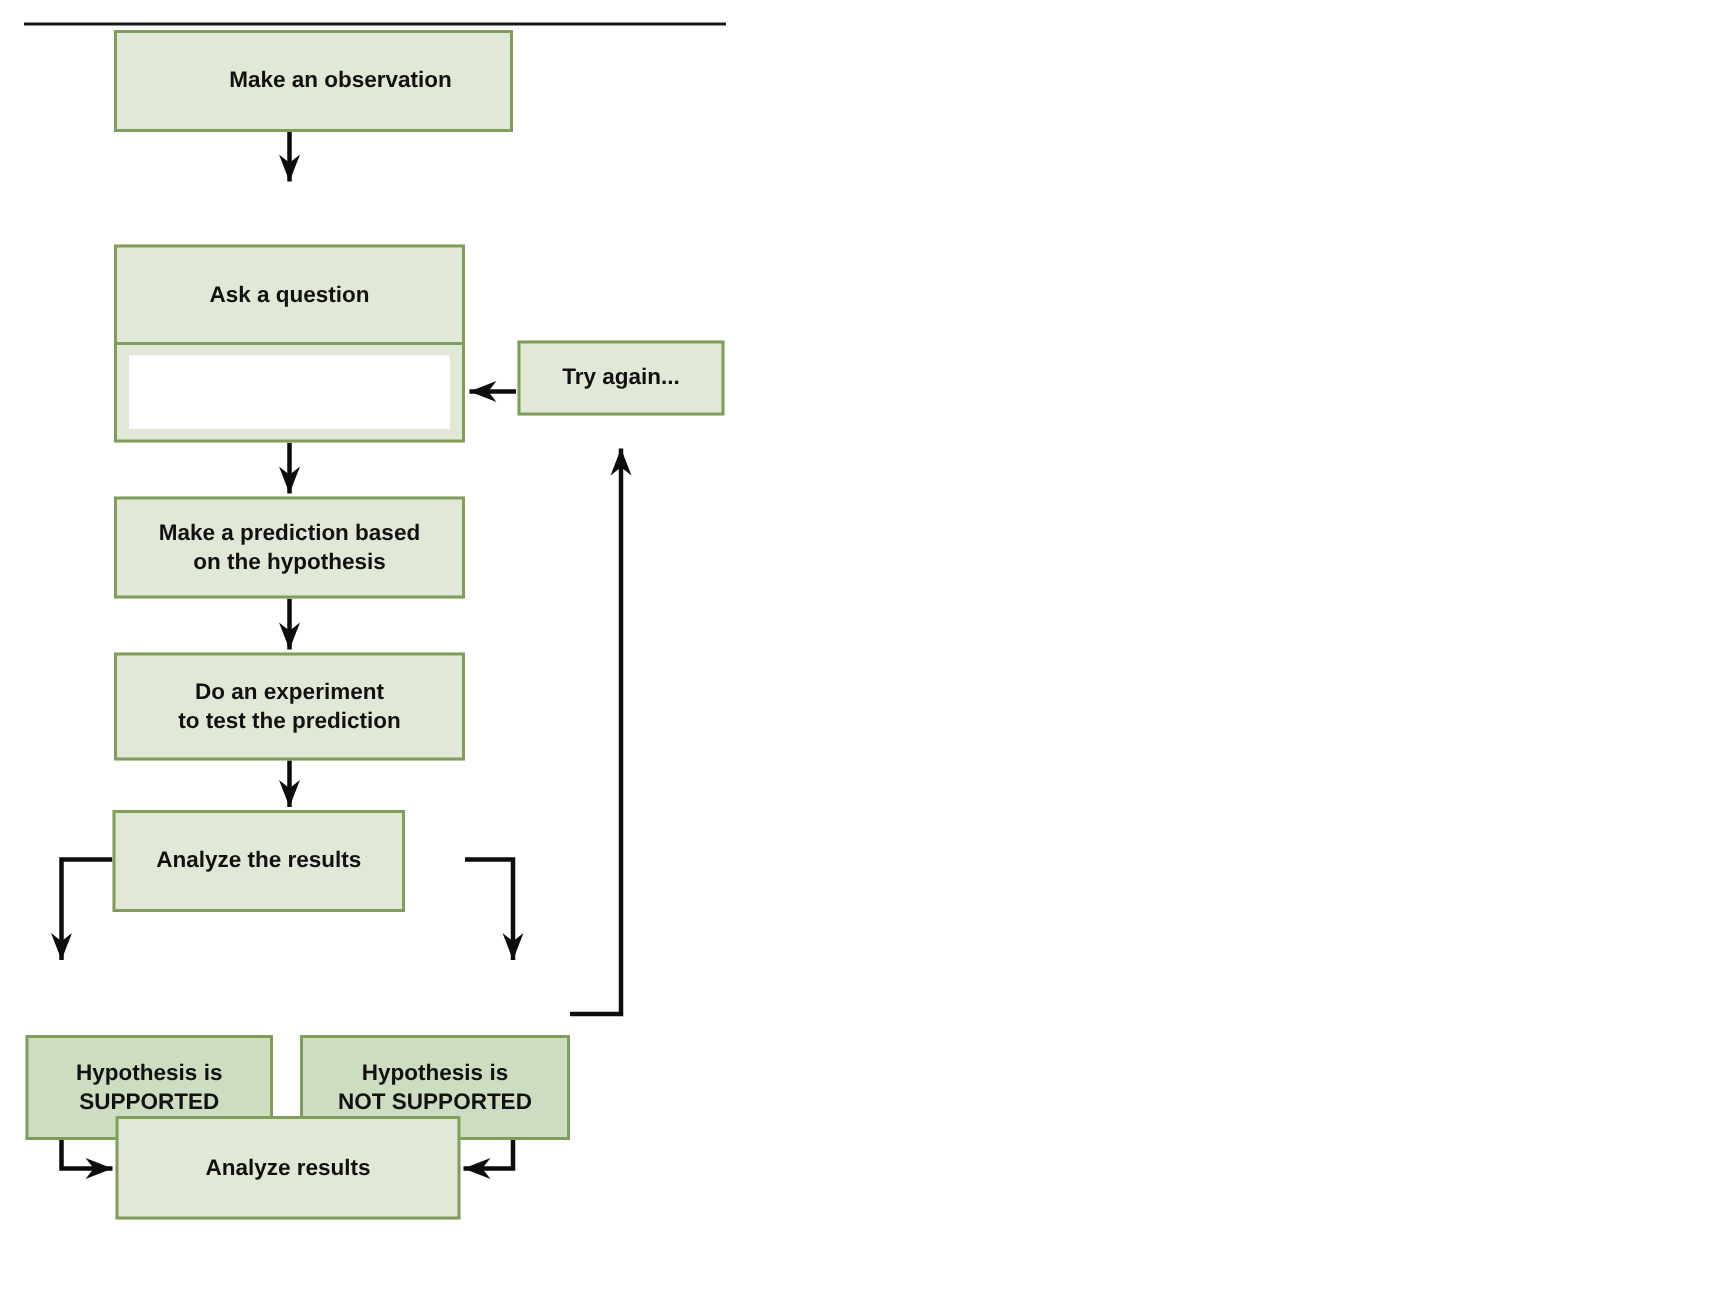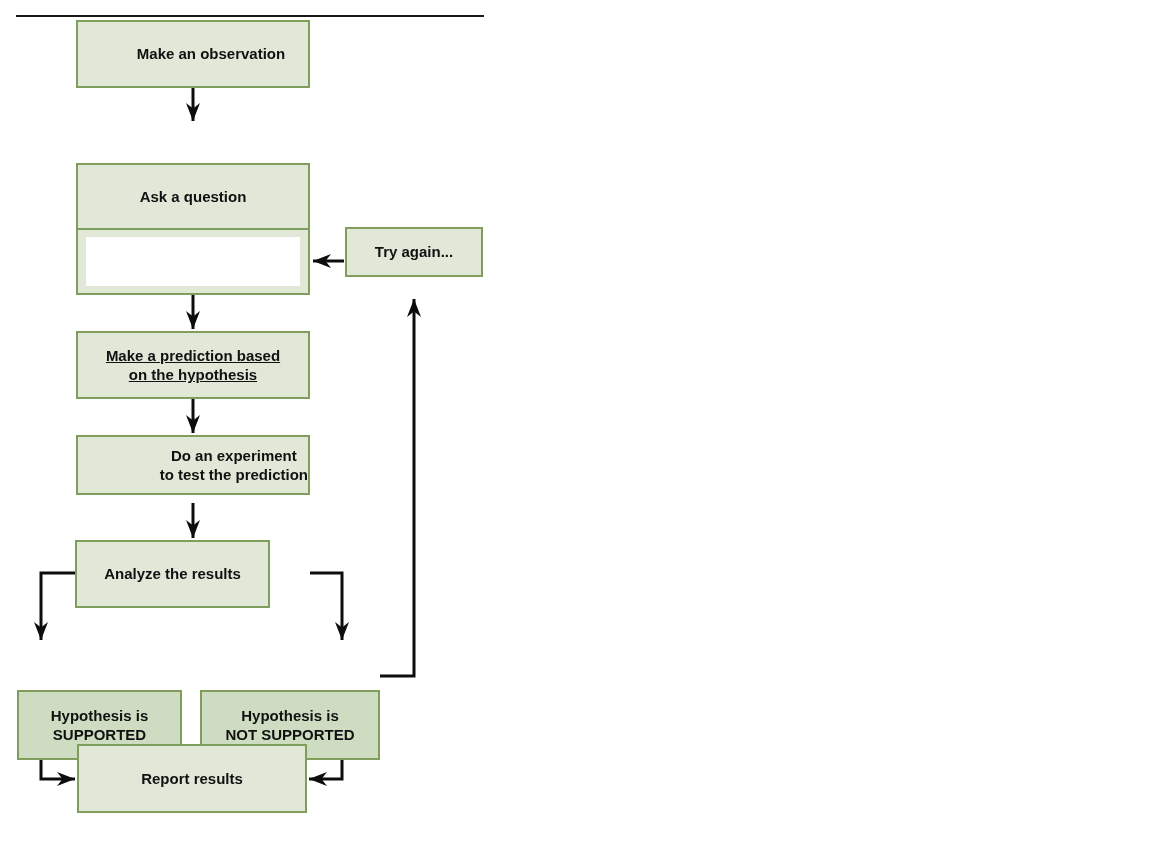--- a/index.html
+++ b/index.html
@@ -47,26 +47,26 @@
     z-index: 2;
   }
   .node.outcome { background: var(--outcome-fill); margin-top: 48px; }
   .node .label { white-space: pre-line; }
   .blank-slot {
     position: absolute;
     left: 8px; right: 8px; top: 7px; bottom: 7px;
     background: var(--blank-fill);
   }
   
-  #n-observation  { left: 76px;  top: 20px;  width: 234px; height: 68px; padding-left: 36px; }
+  #n-observation  { left: 76px;  top: 20px;  width: 266px; height: 68px; padding-left: 36px; }
   #n-question     { left: 76px;  top: 123px; width: 234px; height: 67px; margin-top: 40px; }
   #n-blank        { left: 76px;  top: 228px; width: 234px; height: 67px; }
   #n-tryagain     { left: 345px; top: 227px; width: 138px; height: 50px; align-items: center; }
-  #n-prediction   { left: 76px;  top: 331px; width: 234px; height: 68px; text-decoration: underline; }
-  #n-experiment   { left: 76px;  top: 435px; width: 234px; height: 60px; justify-content: flex-end; }
+  #n-prediction   { left: 76px;  top: 331px; width: 234px; height: 68px; }
+  #n-experiment   { left: 76px;  top: 435px; width: 234px; height: 72px; }
   #n-analyze      { left: 75px;  top: 540px; width: 195px; height: 68px; }
   #n-supported    { left: 17px;  top: 642px; width: 165px; height: 70px; }
   #n-notsupported { left: 200px; top: 642px; width: 180px; height: 70px; }
   #n-report       { left: 77px;  top: 744px; width: 230px; height: 69px; }
 </style>
 </head>
 <body>
 
 <div class="canvas">
 
@@ -127,16 +127,16 @@
     <span class="label">Hypothesis is
 SUPPORTED</span>
   </div>
 
   <div class="node outcome" id="n-notsupported">
     <span class="label">Hypothesis is
 NOT SUPPORTED</span>
   </div>
 
   <div class="node" id="n-report">
-    <span class="label">Report results</span>
+    <span class="label">Analyze results</span>
   </div>
 
 </div>
 
 </body></html>

